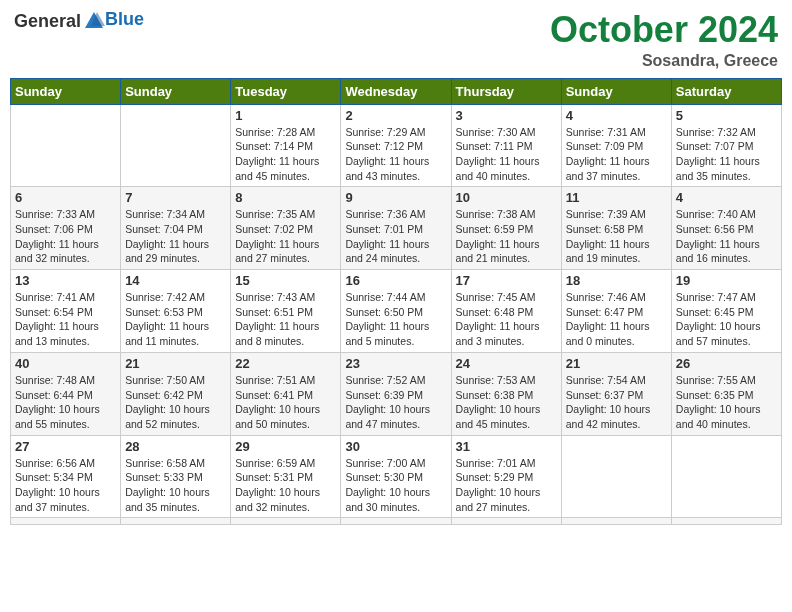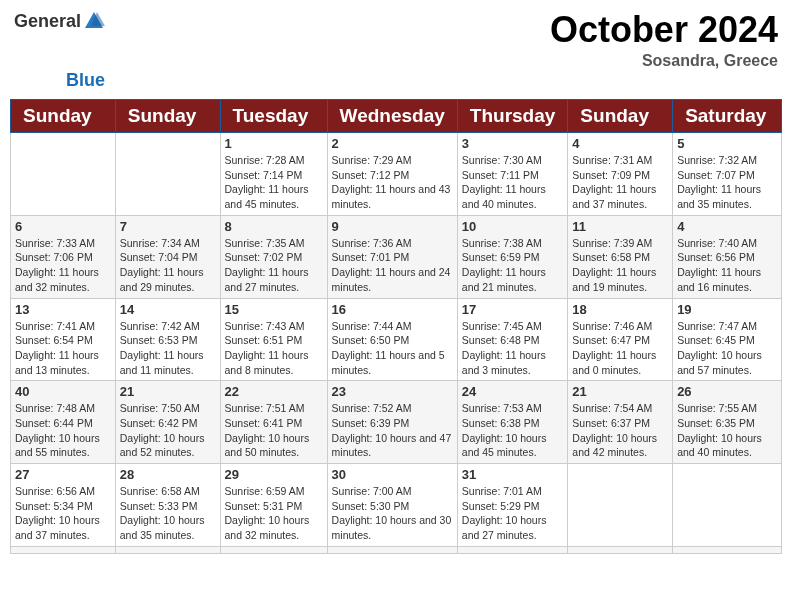--- a/index.html
+++ b/index.html
@@ -35,40 +35,40 @@
     .logo-icon {
       width: 22px;
       height: 22px;
     }
     .title-block {
       text-align: right;
     }
     .month-title {
       font-size: 36px;
       font-weight: bold;
-      color: #000000;
+      color: #15803d;
       line-height: 1.1;
     }
     .location-title {
       font-size: 16px;
       color: #555;
       margin-top: 2px;
       font-weight: bold;
     }
     .calendar {
       width: 100%;
       border-collapse: collapse;
       font-size: 11px;
     }
     .calendar th {
-      background-color: #7f1d1d;
+      background-color: #4d7c0f;
       color: #fff;
-      padding: 5px 12px;
+      padding: 5px 4px;
       text-align: left;
-      font-size: 19px;
+      font-size: 13px;
       font-weight: bold;
       border: 1px solid #1a5a9f;
     }
     .calendar td {
       vertical-align: top;
       border: 1px solid #ccc;
       padding: 3px 4px;
       width: 14.28%;
       min-height: 80px;
       background: #fff;
@@ -93,21 +93,21 @@
     }
     .empty-cell {
       background: #fff !important;
     }
   </style>
 </head>
 <body>
 
 <div class="header">
   <div class="logo">
-    <div style="display:flex;flex-direction:column;align-items:flex-end;gap:42px;">
+    <div style="display:flex;flex-direction:row;align-items:center;">
       <div style="display:flex;align-items:center;gap:2px;">
         <span class="logo-text-general">General</span>
         <svg class="logo-icon" viewBox="0 0 22 22" xmlns="http://www.w3.org/2000/svg">
           <polygon points="11,2 20,18 2,18" fill="#2a7abf"></polygon>
           <polygon points="14,2 22,16 8,16" fill="#1a5a9f" opacity="0.5"></polygon>
         </svg>
       </div>
       <span class="logo-text-blue" style="margin-top:-4px;">Blue</span>
     </div>
   </div>

